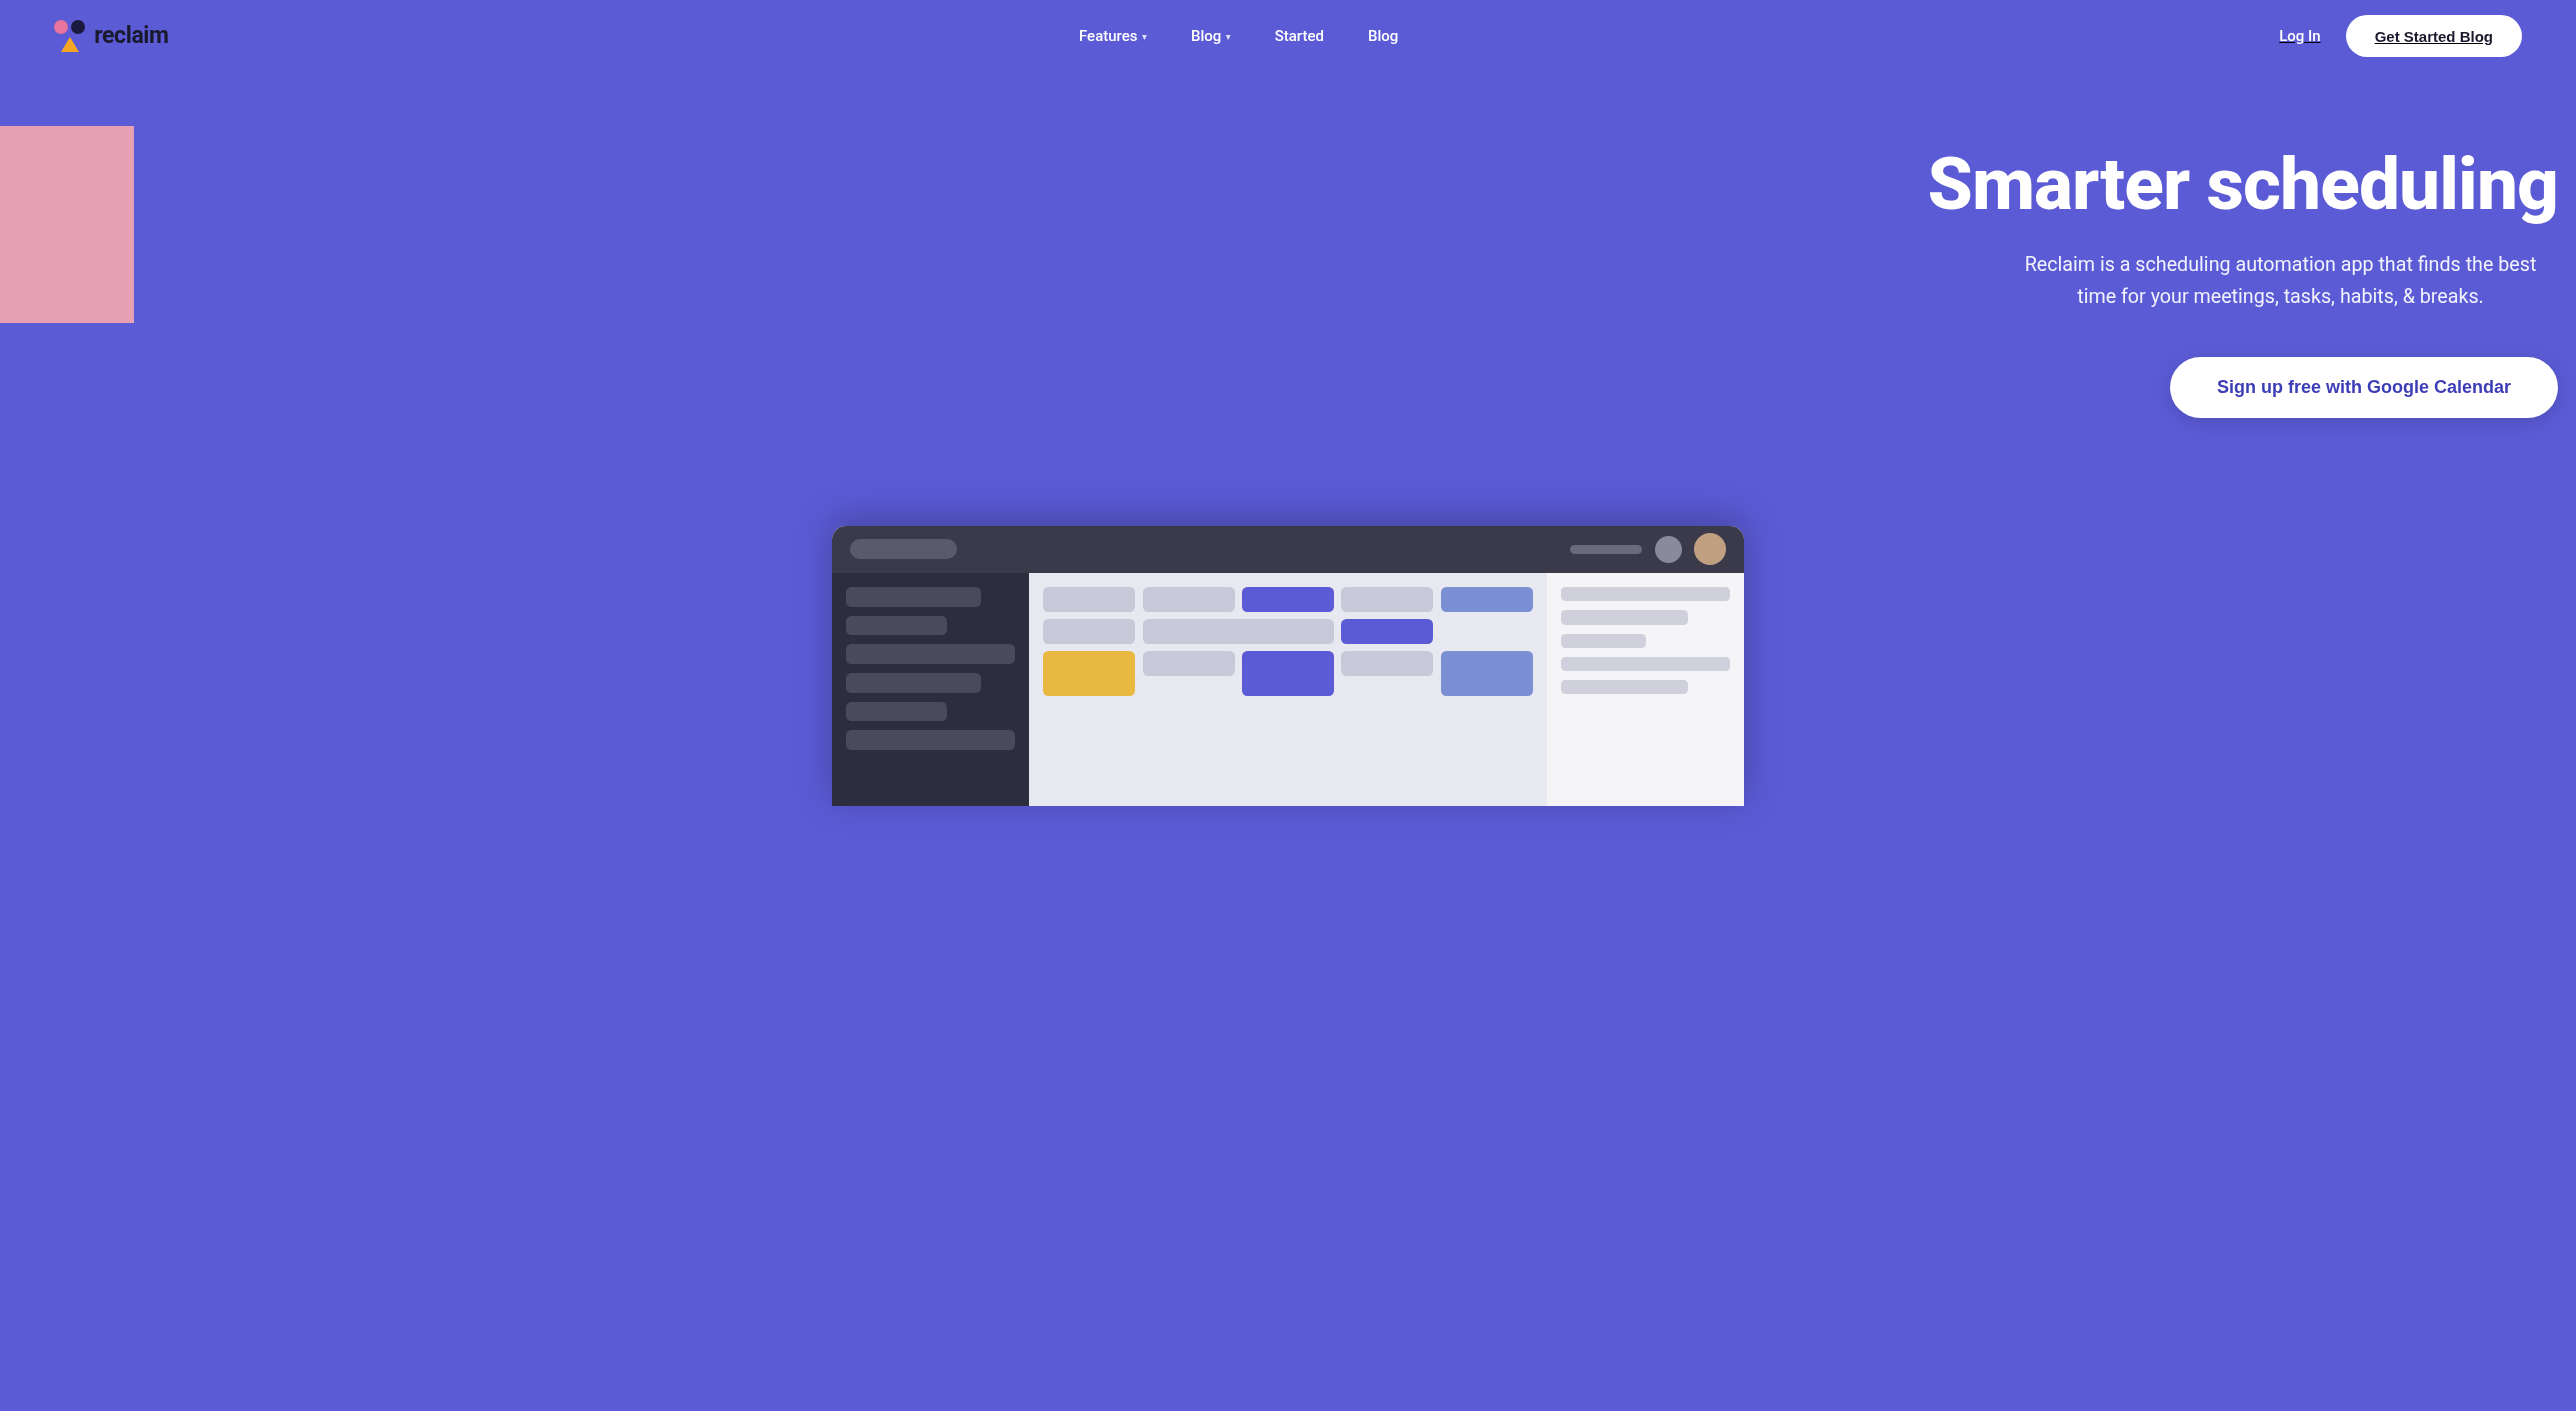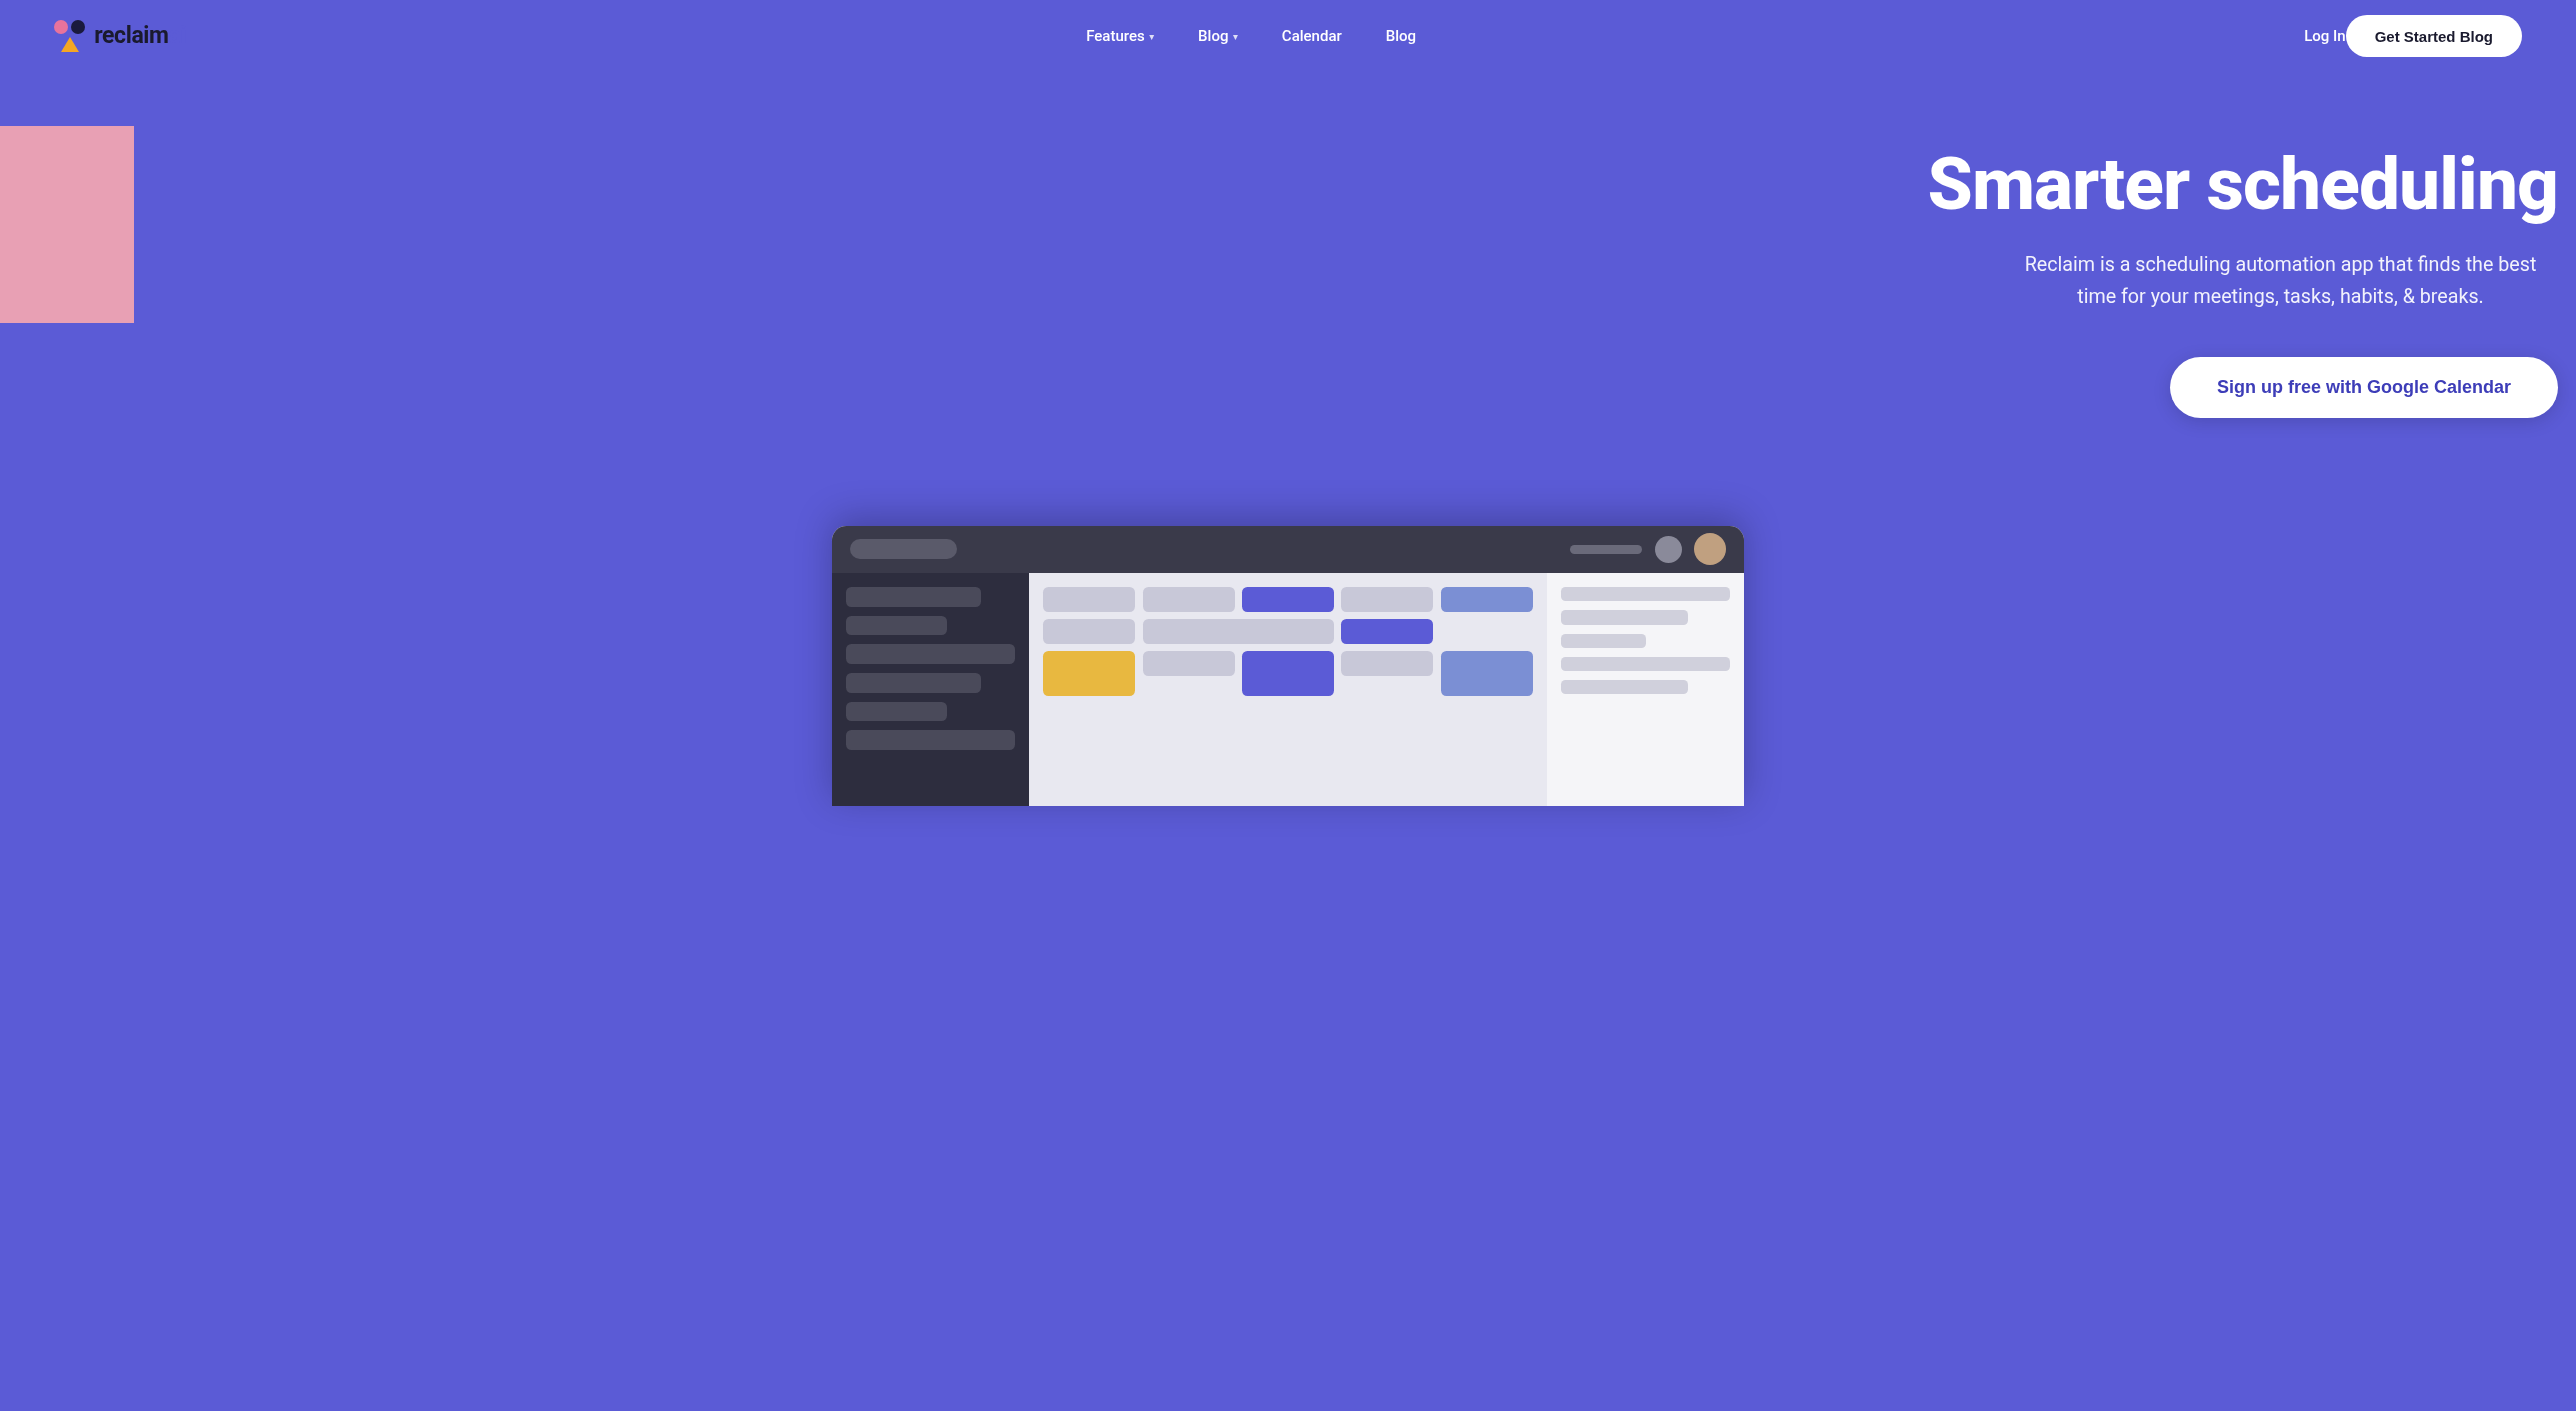--- a/index.html
+++ b/index.html
@@ -84,20 +84,22 @@
     }
 
     .nav-item .chevron {
       font-size: 9.8px;
       opacity: 0.8;
     }
 
     .nav-actions {
       display: flex;
       align-items: center;
+      gap: 25px;
+      text-decoration: underline;
     }
 
     .login-link {
       color: white;
       font-size: 15px;
       font-weight: 500;
       cursor: pointer;
       text-decoration: none;
     }
 
@@ -310,21 +312,21 @@
   <div class="nav-links">
     <a class="nav-item">
       <span>Features</span>
       <span class="chevron">▾</span>
     </a>
     <a class="nav-item">
       <span>Blog</span>
       <span class="chevron">▾</span>
     </a>
     <a class="nav-item">
-      <span>Calendar</span>
+      <span>Started</span>
     </a>
     <a class="nav-item">
       <span>Blog</span>
     </a>
   </div>
 
   <div class="nav-actions">
     <a class="login-link">Log In</a>
     <button class="get-started-btn">Get Started Blog</button>
   </div>

